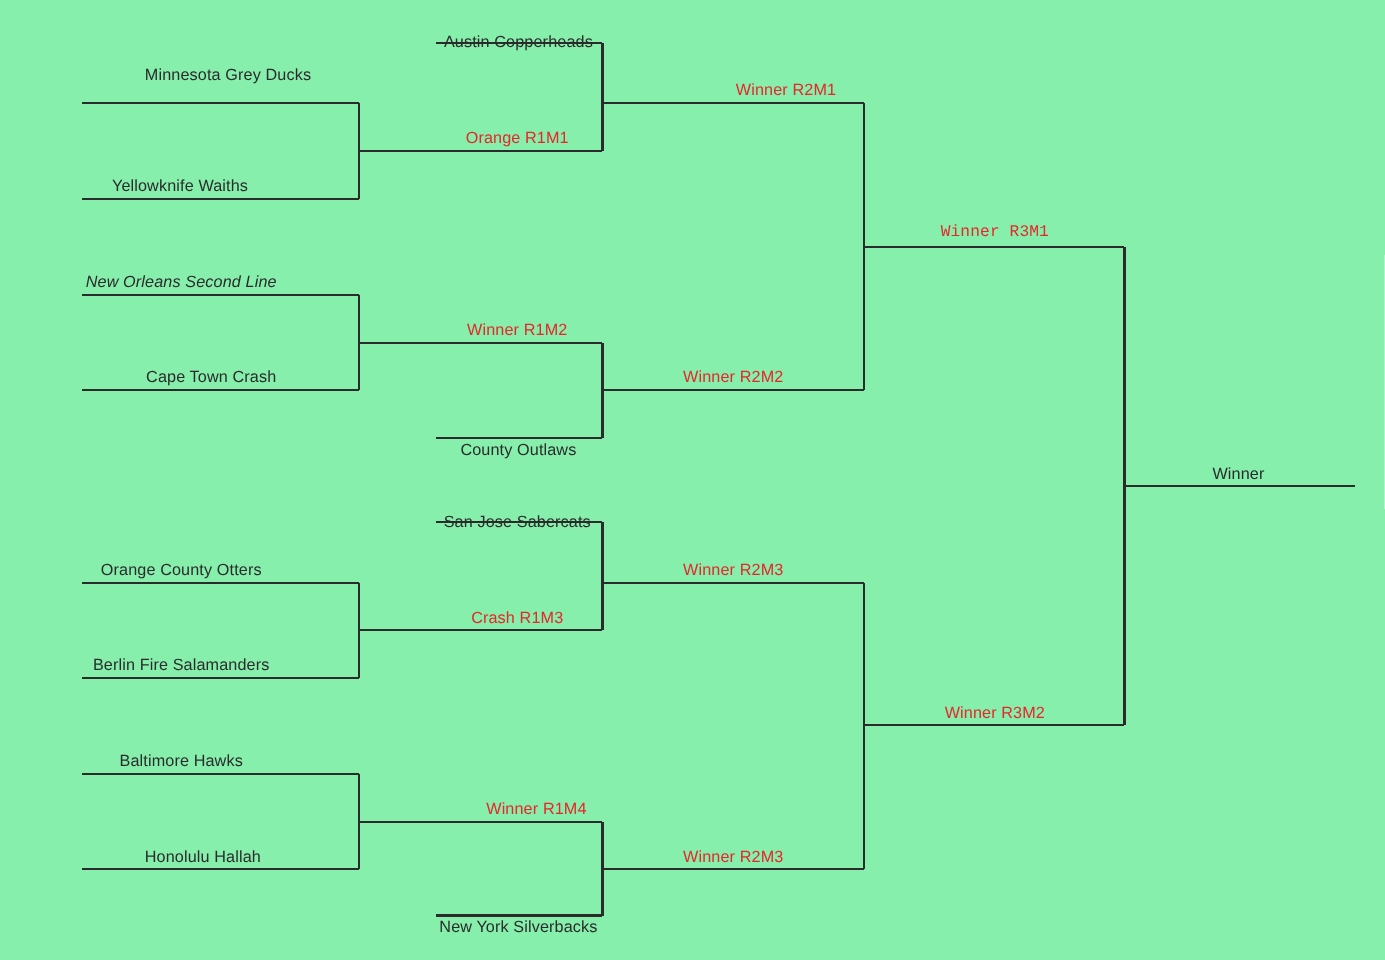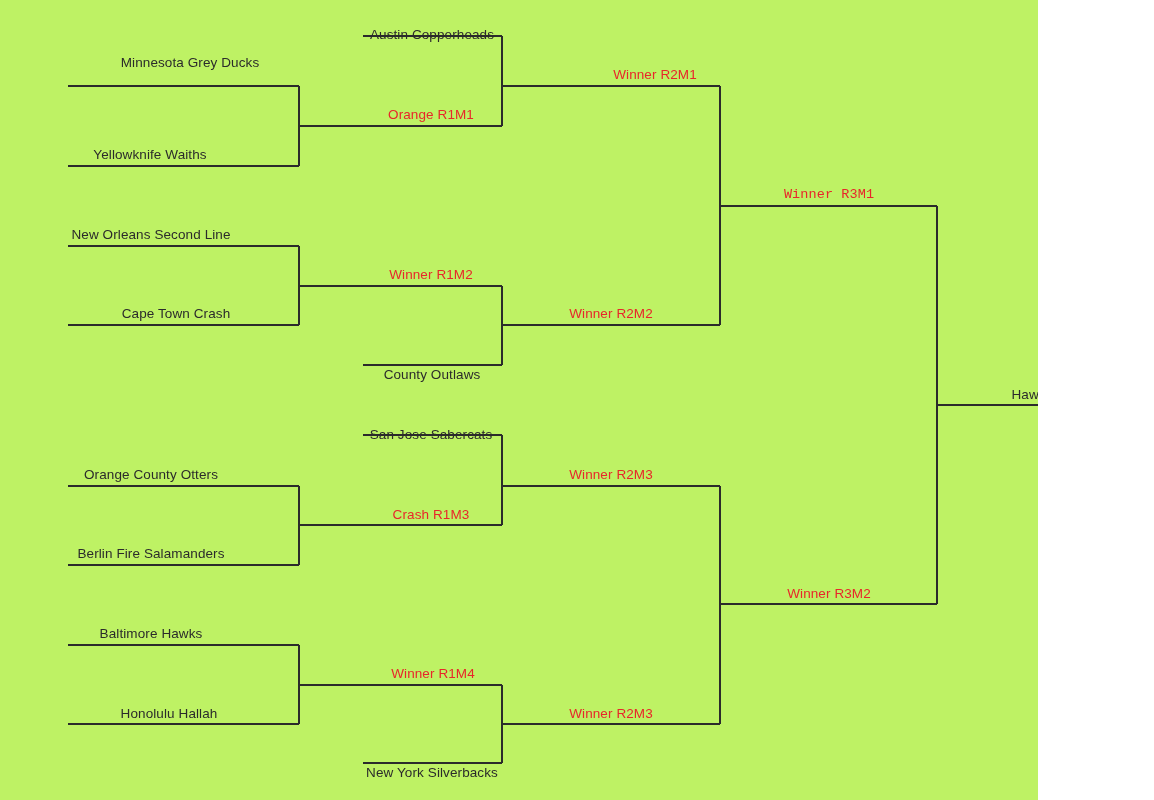--- a/index.html
+++ b/index.html
@@ -5,23 +5,23 @@
   html, body {
     margin: 0;
     padding: 0;
     background: #ffffff;
   }
   body {
     font-family: "Liberation Sans", sans-serif;
   }
   #bracket-root {
     position: relative;
-    width: 1038px;
+    width: 1154px;
     height: 800px;
-    background: #bef264;
+    background: #86efac;
     overflow: hidden;
   }
   #bracket-svg {
     position: absolute;
     top: 0;
     left: 0;
     width: 1154px;
     height: 800px;
   }
   .bracket-line {
@@ -106,51 +106,51 @@
   </svg>
 
   <div class="label label-team center" style="left:432px; top:28px;">Austin Copperheads</div>
 
   <div class="label label-team center" style="left:151px; top:56px;margin-left:39px;">Minnesota Grey Ducks</div>
 
   <div class="label label-team center" style="left:150px; top:148px;">Yellowknife Waiths</div>
 
   <div class="label label-winner center" style="left:431px; top:108px;">Orange R1M1</div>
 
-  <div class="label label-team center" style="left:151px; top:228px;">New Orleans Second Line</div>
+  <div class="label label-team center" style="left:151px; top:228px;font-style:italic;">New Orleans Second Line</div>
 
   <div class="label label-team center" style="left:151px; top:307px;margin-left:25px;">Cape Town Crash</div>
 
   <div class="label label-winner center" style="left:431px; top:268px;">Winner R1M2</div>
 
   <div class="label label-team center" style="left:432px; top:368px;">County Outlaws</div>
 
   <div class="label label-team center" style="left:431px; top:428px;">San Jose Sabercats</div>
 
   <div class="label label-team center" style="left:151px; top:468px;">Orange County Otters</div>
 
   <div class="label label-team center" style="left:151px; top:547px;">Berlin Fire Salamanders</div>
 
   <div class="label label-winner center" style="left:431px; top:508px;">Crash R1M3</div>
 
   <div class="label label-team center" style="left:151px; top:627px;">Baltimore Hawks</div>
 
   <div class="label label-team center" style="left:150px; top:707px;padding-left:38px;">Honolulu Hallah</div>
 
-  <div class="label label-winner center" style="left:433px; top:667px;">Winner R1M4</div>
+  <div class="label label-winner center" style="left:447px; top:667px;">Winner R1M4</div>
 
   <div class="label label-team center" style="left:432px; top:766px;">New York Silverbacks</div>
 
   <div class="label label-winner center" style="left:611px; top:68px;margin-left:44px;">Winner R2M1</div>
 
   <div class="label label-winner center" style="left:611px; top:307px;">Winner R2M2</div>
 
   <div class="label label-winner center" style="left:611px; top:468px;">Winner R2M3</div>
 
   <div class="label label-winner center" style="left:611px; top:707px;">Winner R2M3</div>
 
   <div class="label label-winner center" style="left:829px; top:188px;font-family:Liberation Mono, monospace;">Winner R3M1</div>
 
   <div class="label label-winner center" style="left:829px; top:587px;">Winner R3M2</div>
 
-  <div class="label label-final center" style="left:1032px; top:388px;">Hawks</div>
+  <div class="label label-final center" style="left:1032px; top:388px;">Winner</div>
 
 </div>
 
 </body></html>

